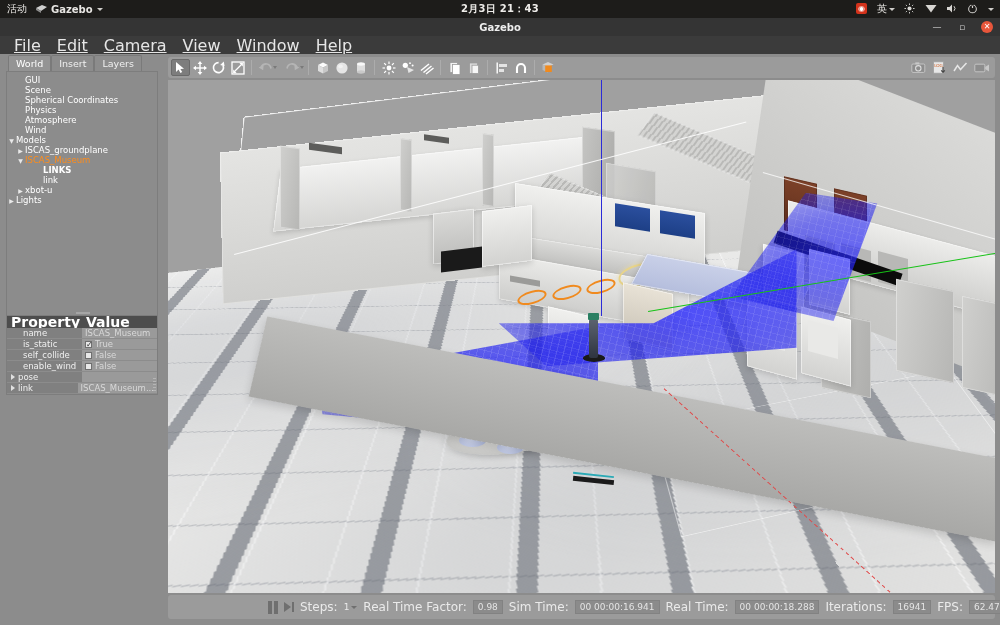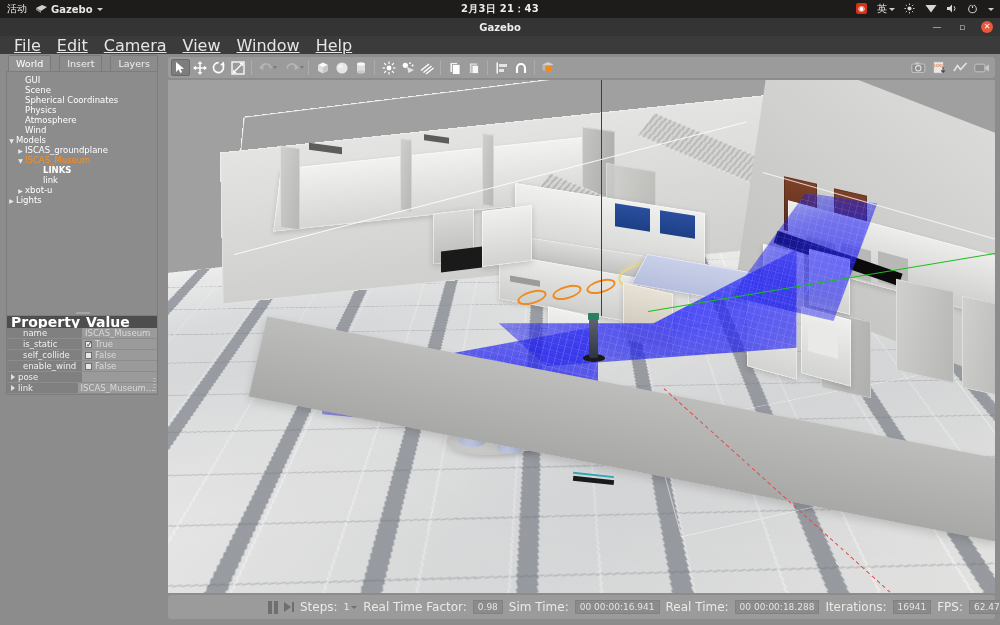--- a/index.html
+++ b/index.html
@@ -65,21 +65,21 @@
   .menu-item span { text-decoration: underline; text-decoration-thickness: 1px; text-underline-offset: 1px;}
 
   
   .gz-body { position: absolute; left: 0; top: 36px; width: 1000px; height: 571px; background: #8c8c8c; }
 
   
   .left-panel {
     position: absolute; left: 0; top: 0; width: 163px; height: 571px;
     background: #8c8c8c;
   }
-  .tabs { display: flex; height: 17px; padding-left: 8px; gap: 8px; align-items: flex-end; }
+  .tabs { display: flex; height: 17px; padding-left: 8px; gap: 0; align-items: flex-end; }
   .tab {
     font-size: 9.5px; color: #ffffff; background: #8c8c8c;
     padding: 2px 7px 2px 7px; border: 1px solid #7a7a7a; border-bottom: none;
     border-radius: 2px 2px 0 0;
   }
   .tab.inactive { background: #8c8c8c; color: #f0f0f0; }
   .tab.active { background: #949494; color: #ffffff; }
 
   .tree {
     position: absolute; left: 6px; top: 17px; width: 152px; height: 286px;

